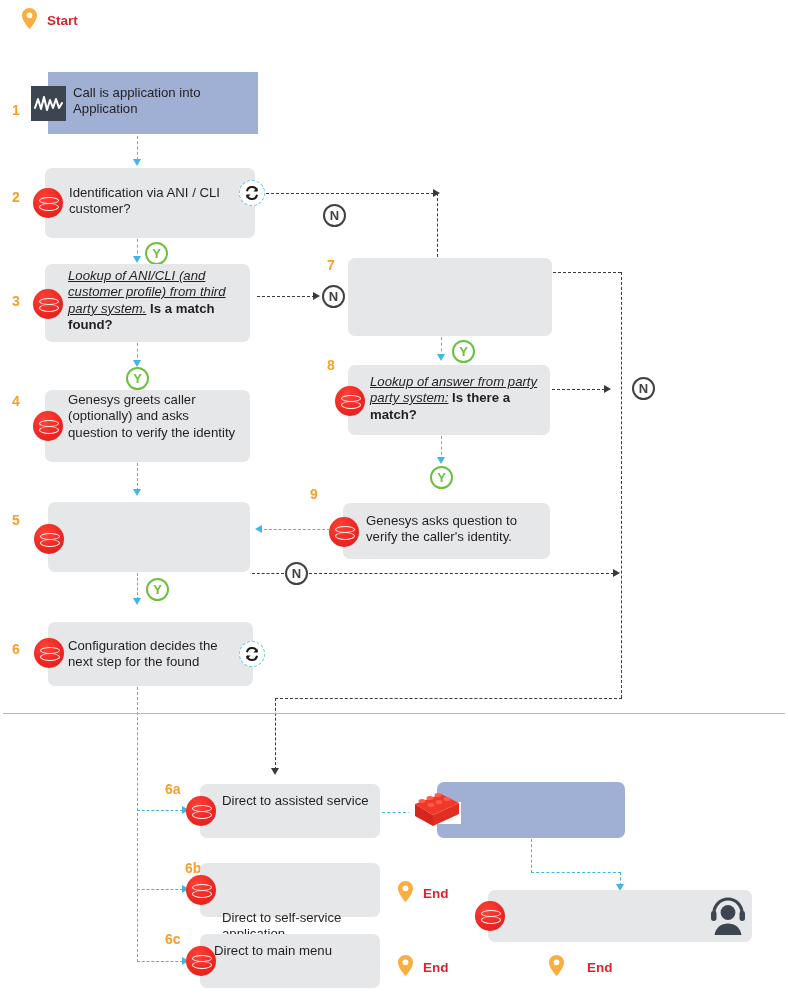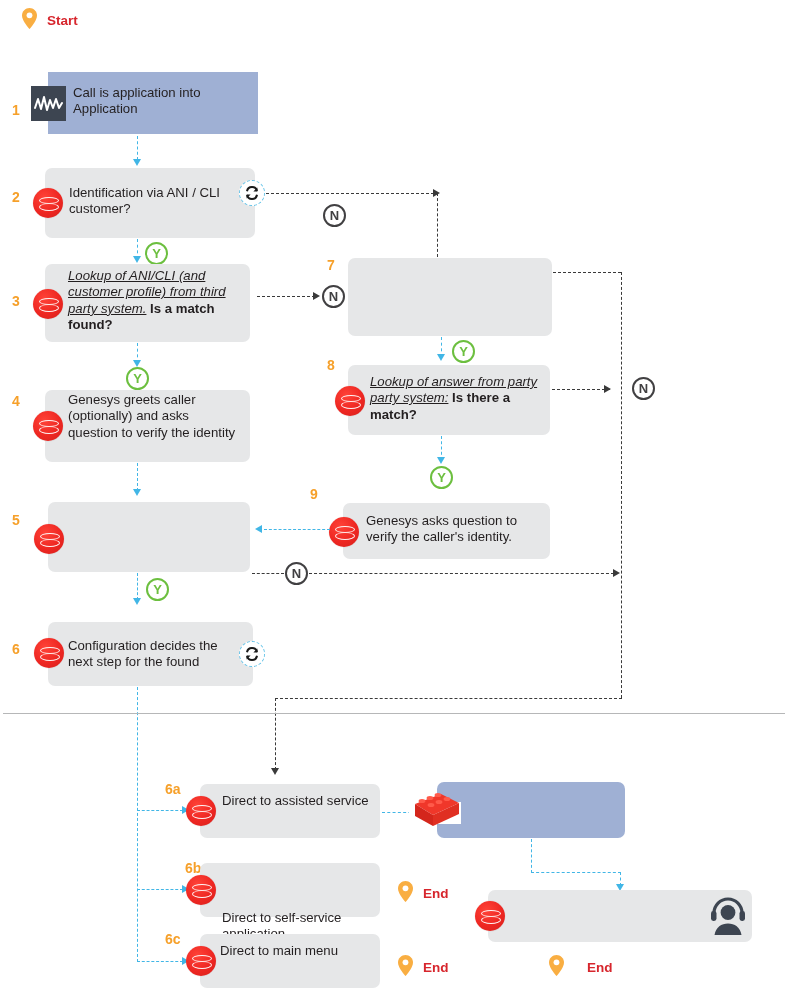--- a/index.html
+++ b/index.html
@@ -212,21 +212,21 @@
   <div class="arrow arr-right-blue" style="left:420px;top:807.5px;"></div>
 
   <div class="stepnum" style="left:165px;top:861px;margin-left:20px;">6b</div>
   <div class="box" style="left:200px;top:863px;width:180px;height:54px;"></div>
   <div class="gicon" style="left:186px;top:875px;"></div>
   <div class="box-text" style="left:222px;top:872px;width:150px;margin-top:38px;">Direct to self-service application</div>
 
   <div class="stepnum" style="left:165px;top:932px;">6c</div>
   <div class="box" style="left:200px;top:934px;width:180px;height:54px;"></div>
   <div class="gicon" style="left:186px;top:946px;"></div>
-  <div class="box-text" style="left:220px;top:943px;width:150px;">Direct to main menu</div>
+  <div class="box-text" style="left:214px;top:943px;width:150px;">Direct to main menu</div>
 
   <div class="box blue rounded" style="left:437px;top:782px;width:188px;height:56px;"></div>
   <svg class="brick" style="left:409px;top:788px;" viewBox="0 0 52 42">
     <rect x="0" y="14" width="52" height="22" fill="#ffffff"></rect>
     <path d="M6 16 L32 6 L50 15 L24 27 Z" fill="#f0372a"></path>
     <path d="M6 16 L24 27 L24 38 L6 28 Z" fill="#d4261c"></path>
     <path d="M24 27 L50 15 L50 26 L24 38 Z" fill="#e02f22"></path>
     <g fill="#ff5a4a">
       <ellipse cx="13" cy="13" rx="3.4" ry="2"></ellipse>
         <ellipse cx="21" cy="10" rx="3.4" ry="2"></ellipse>

